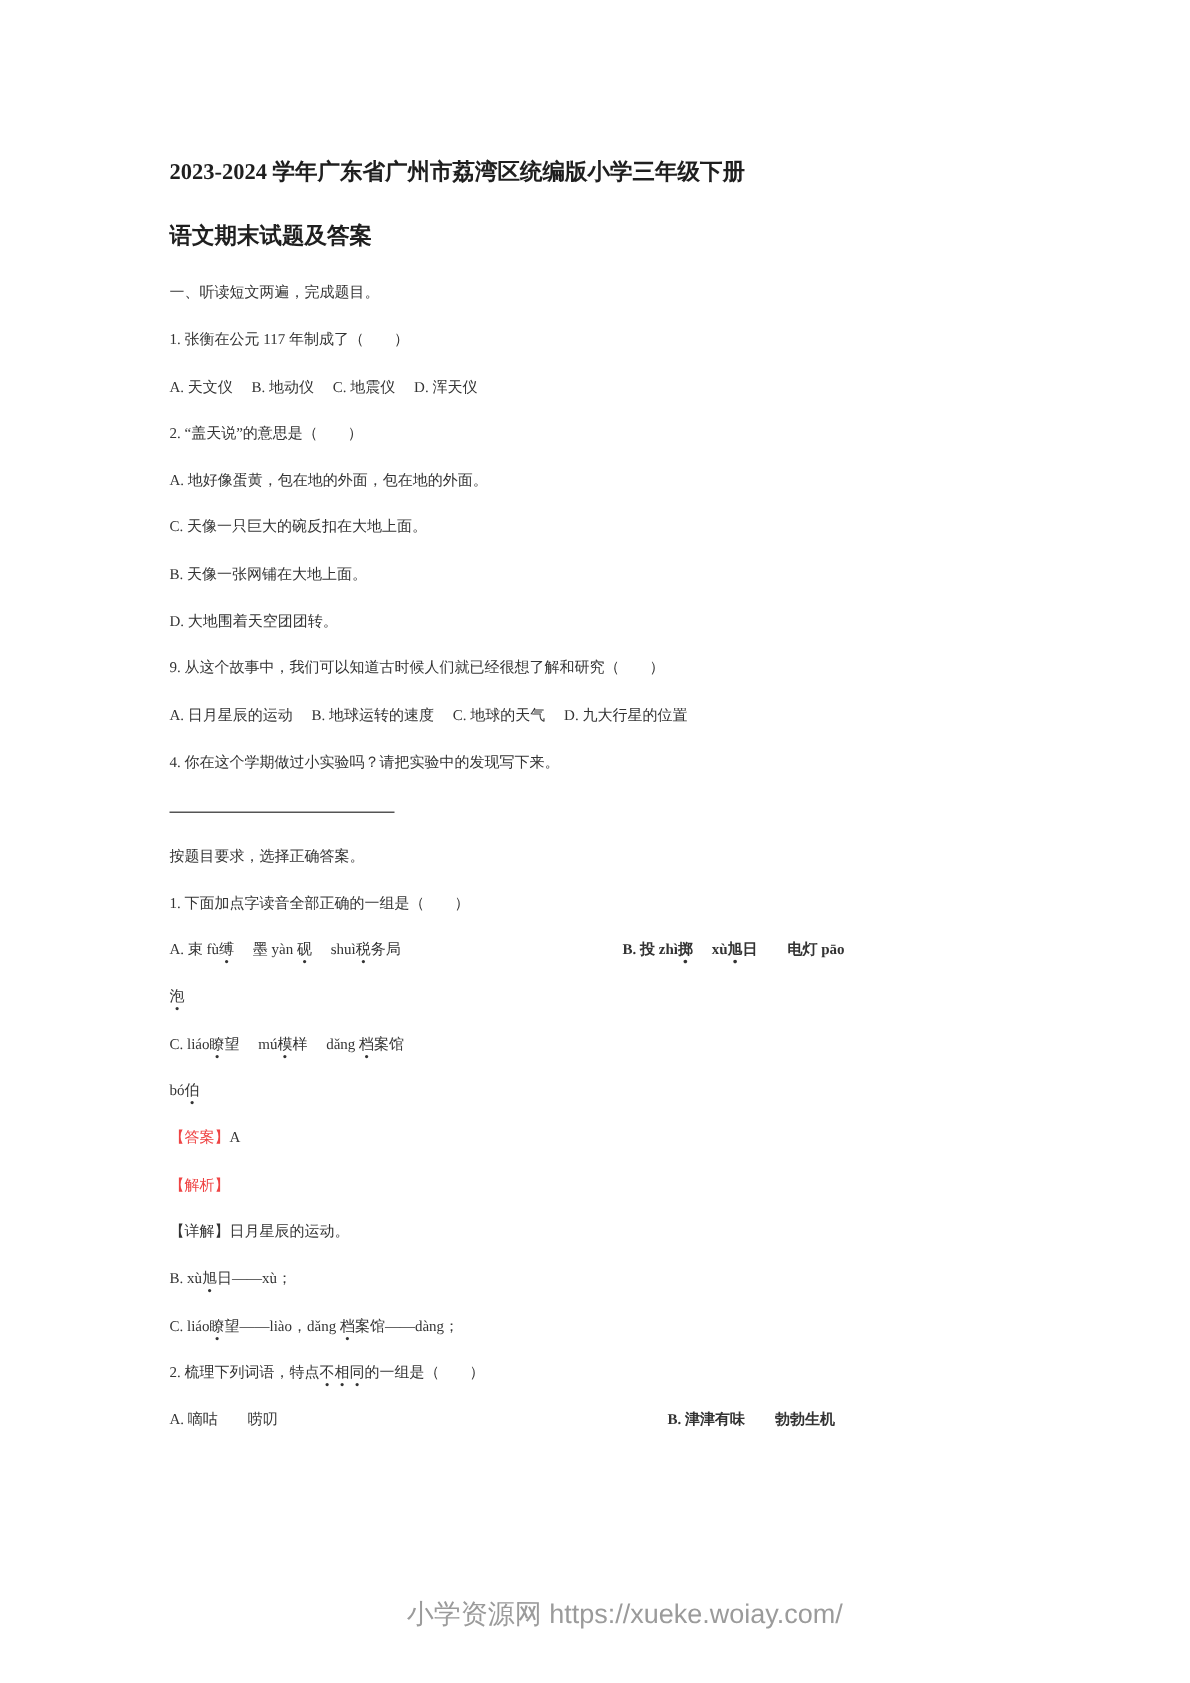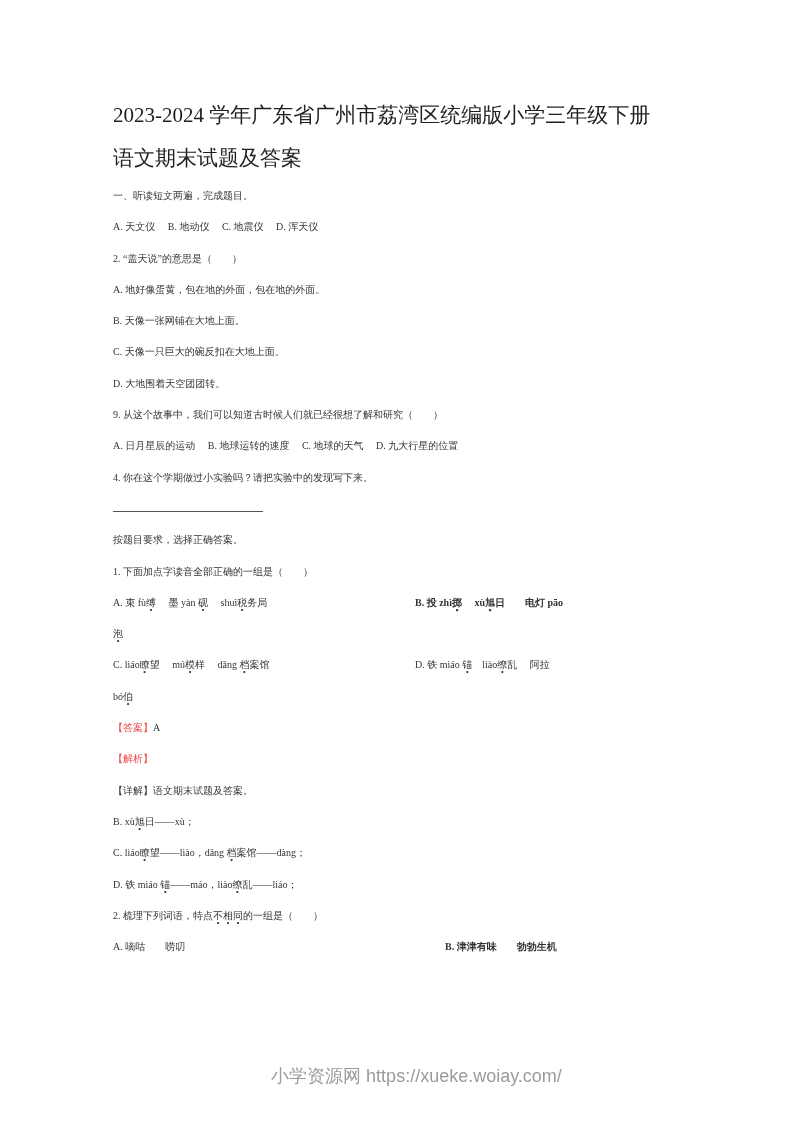--- a/index.html
+++ b/index.html
@@ -5,21 +5,21 @@
   html, body { margin: 0; padding: 0; background: #ffffff; }
   body { width: 793px; height: 1122px; overflow: hidden; }
   .page {
     position: relative;
     width: 793px; height: 1122px;
     background: #ffffff;
     font-family: "Liberation Serif", "DejaVu Serif", serif;
     color: #333333;
   }
   .content { padding: 94px 95px 0 113px; }
-  .title-block { font-size: 21px; font-weight: 400; line-height: 43px; color: #1f1f1f; }
+  .title-block { font-size: 15px; font-weight: 700; line-height: 43px; color: #1f1f1f; }
   .title-line { display: block; white-space: pre; }
   .doc-lines { }
   .line { position: relative; height: 31.3px; line-height: 31.3px; font-size: 10px; white-space: pre; }
   .part-left { white-space: pre; }
   .part-right { position: absolute; top: 0; white-space: pre; }
   .blue { color: #ef4444; }
   .dot { position: relative; }
   .dot::after {
     content: "\2022";
     position: absolute; left: 50%; bottom: -7px;
@@ -43,40 +43,40 @@
 <body>
 
 <div class="page">
   <div class="content">
     <div class="title-block">
       <span class="title-line">2023-2024 学年广东省广州市荔湾区统编版小学三年级下册</span>
       <span class="title-line">语文期末试题及答案</span>
     </div>
     <div class="doc-lines">
         <div class="line"><span>一、听读短文两遍，完成题目。</span></div>
+        <div class="line"><span>1. 张衡在公元 117 年制成了（　　）</span></div>
         <div class="line"><span>A. 天文仪　 B. 地动仪　 C. 地震仪　 D. 浑天仪</span></div>
         <div class="line"><span>2. “盖天说”的意思是（　　）</span></div>
         <div class="line"><span>A. 地好像蛋黄，包在地的外面，包在地的外面。</span></div>
+        <div class="line"><span>C. 天像一只巨大的碗反扣在大地上面。</span></div>
         <div class="line"><span>B. 天像一张网铺在大地上面。</span></div>
-        <div class="line"><span>C. 天像一只巨大的碗反扣在大地上面。</span></div>
         <div class="line"><span>D. 大地围着天空团团转。</span></div>
         <div class="line"><span>9. 从这个故事中，我们可以知道古时候人们就已经很想了解和研究（　　）</span></div>
         <div class="line"><span>A. 日月星辰的运动　 B. 地球运转的速度　 C. 地球的天气　 D. 九大行星的位置</span></div>
         <div class="line"><span>4. 你在这个学期做过小实验吗？请把实验中的发现写下来。</span></div>
         <div class="line"><span class="blank-underline"></span></div>
         <div class="line"><span>按题目要求，选择正确答案。</span></div>
         <div class="line"><span>1. 下面加点字读音全部正确的一组是（　　）</span></div>
         <div class="line"><span class="part-left"><span>A. 束 fù</span><span class="dot">缚</span><span>　 墨 yàn </span><span class="dot">砚</span><span>　 shuì</span><span class="dot">税</span><span>务局</span></span><span class="part-right" style="left: 302px; font-weight: bold;"><span>B. 投 zhì</span><span class="dot">掷</span><span>　 xù</span><span class="dot">旭</span><span>日　　电灯 pāo</span></span></div>
         <div class="line"><span class="dot">泡</span></div>
-        <div class="line"><span class="part-left"><span>C. liáo</span><span class="dot">瞭</span><span>望　 mú</span><span class="dot">模</span><span>样　 dǎng </span><span class="dot">档</span><span>案馆</span></span><span class="part-right" style="left: 302px;"><span>D. 铁 miáo </span><span class="dot">锚</span><span>　liào</span><span class="dot">缭</span><span>乱　 阿拉</span></span></div>
+        <div class="line"><span class="part-left"><span>C. liáo</span><span class="dot">瞭</span><span>望　 mú</span><span class="dot">模</span><span>样　 dǎng </span><span class="dot">档</span><span>案馆</span></span></div>
         <div class="line"><span>bó</span><span class="dot">伯</span></div>
         <div class="line"><span class="blue">【答案】</span><span>A</span></div>
         <div class="line"><span class="blue">【解析】</span></div>
-        <div class="line"><span>【详解】语文期末试题及答案。</span></div>
+        <div class="line"><span>【详解】日月星辰的运动。</span></div>
         <div class="line"><span>B. xù</span><span class="dot">旭</span><span>日——xù；</span></div>
         <div class="line"><span>C. liáo</span><span class="dot">瞭</span><span>望——liào，dǎng </span><span class="dot">档</span><span>案馆——dàng；</span></div>
-        <div class="line"><span>D. 铁 miáo </span><span class="dot">锚</span><span>——máo，liào</span><span class="dot">缭</span><span>乱——liáo；</span></div>
         <div class="line"><span>2. 梳理下列词语，特点</span><span class="dot">不</span><span class="dot">相</span><span class="dot">同</span><span>的一组是（　　）</span></div>
         <div class="line"><span class="part-left"><span>A. 嘀咕　　唠叨</span></span><span class="part-right" style="left: 332px; font-weight: bold;"><span>B. 津津有味　　勃勃生机</span></span></div>
       </div>
   </div>
   <div class="footer">小学资源网 https://xueke.woiay.com/</div>
 </div>
 
 </body></html>

